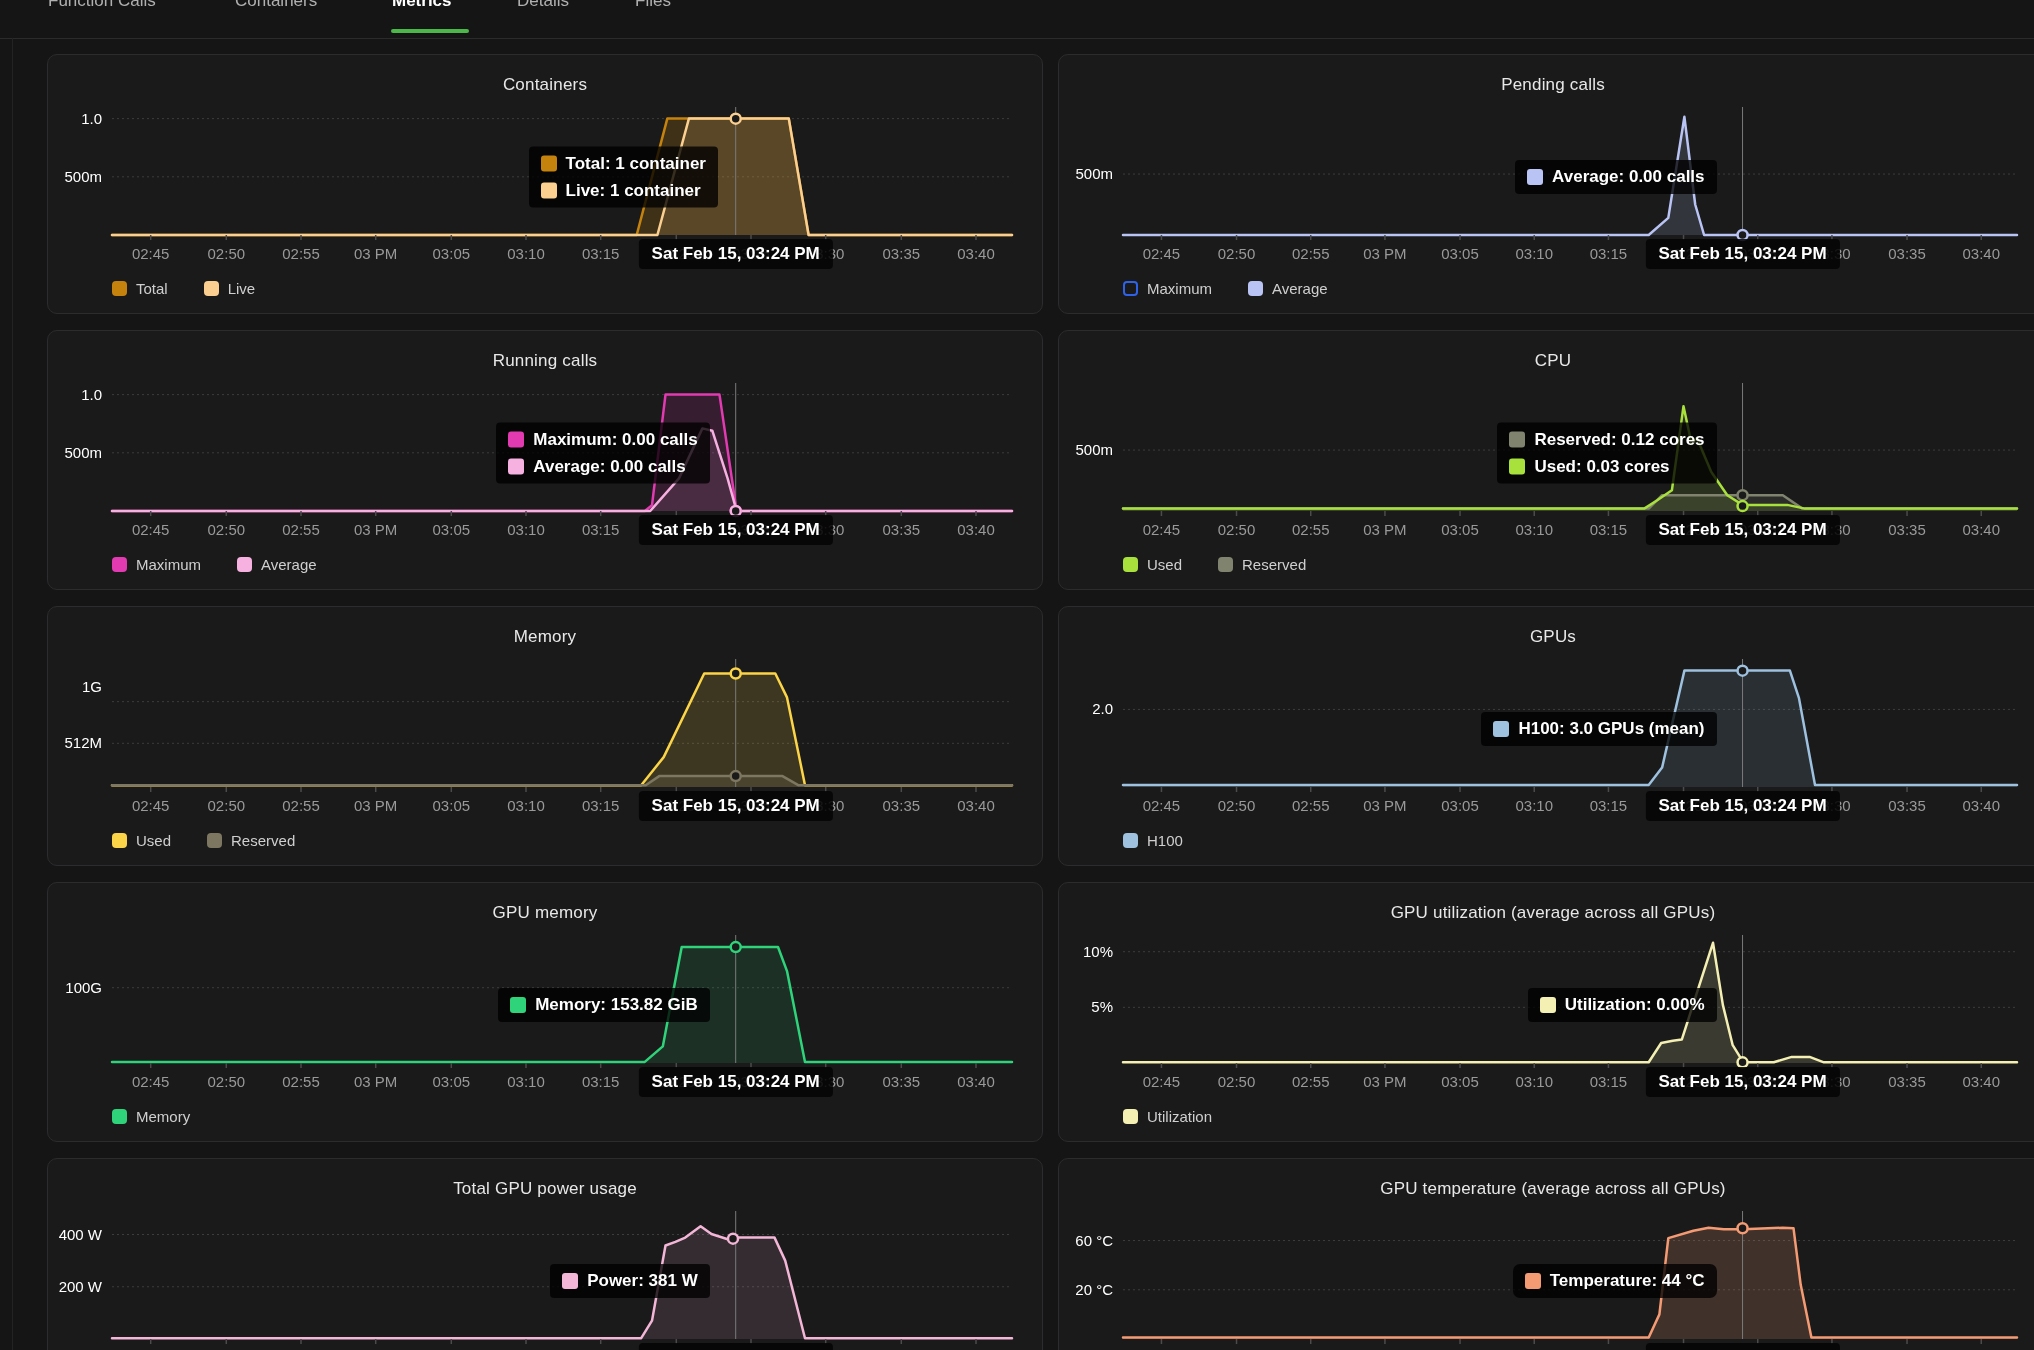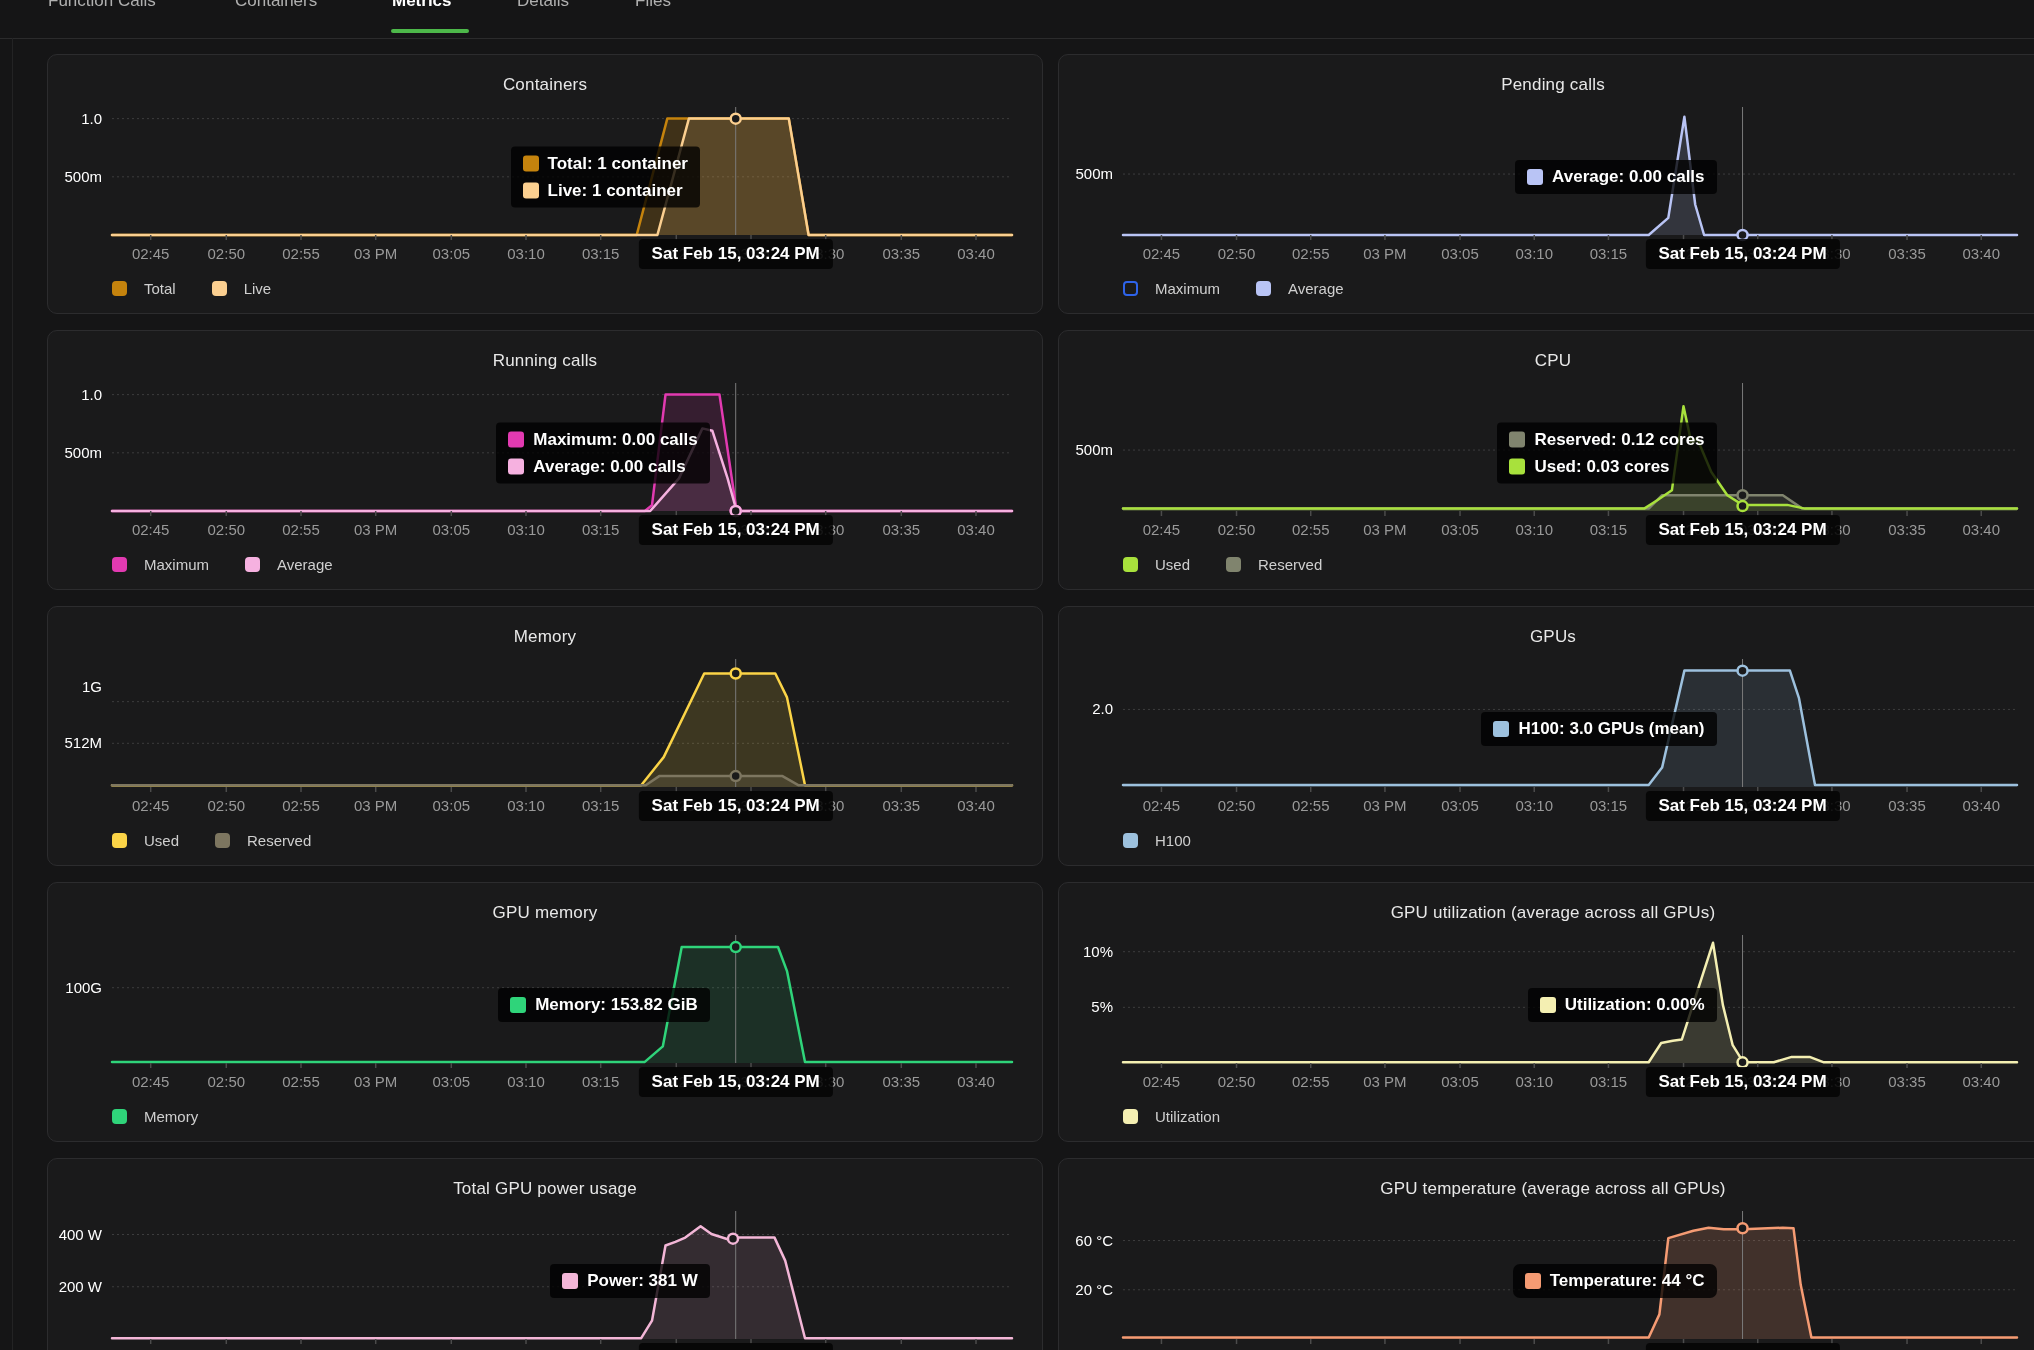--- a/index.html
+++ b/index.html
@@ -20,21 +20,21 @@
     grid-auto-rows:260px;
   }
   .card{position:relative;background:#1a1a1b;border:1px solid #2c2c2e;border-radius:10px;box-sizing:border-box;overflow:visible;}
   .card h3{position:absolute;top:20px;left:0;right:0;margin:0;text-align:center;
            font-size:17px;font-weight:500;color:#e8e8e8;letter-spacing:.2px;}
   .plot{position:absolute;left:64px;right:30px;top:52px;height:128px;}
   .plot svg{position:absolute;left:0;top:0;overflow:visible;}
   .ytick{position:absolute;left:0;width:54px;text-align:right;font-size:15px;color:#ffffff;white-space:nowrap;}
   .xtick{position:absolute;top:190px;transform:translateX(-50%);font-size:15px;color:#999999;white-space:nowrap;z-index:1;}
   .legend{position:absolute;left:64px;top:225px;display:flex;align-items:center;gap:36px;}
-  .legend-item{display:flex;align-items:center;gap:17px;font-size:15px;color:#cfcfcf;cursor:pointer;}
+  .legend-item{display:flex;align-items:center;gap:9px;font-size:15px;color:#cfcfcf;cursor:pointer;}
   .swatch{width:15px;height:15px;border-radius:4px;flex:0 0 auto;}
   .swatch.outline{background:transparent !important;border:2.5px solid;box-sizing:border-box;}
   .tooltip{position:absolute;transform:translateY(-50%);background:rgba(0,0,0,.78);border-radius:4px;
            padding:7px 12px;display:flex;flex-direction:column;gap:7px;z-index:5;}
   .trow{display:flex;align-items:center;gap:9px;font-size:17px;font-weight:700;color:#ffffff;white-space:nowrap;}
   .trow .swatch{width:16px;height:16px;border-radius:3px;}
   .datetip{position:absolute;top:184px;transform:translateX(-50%);background:rgba(4,4,4,.88);
            border-radius:4px;padding:5px 13px;font-size:17px;font-weight:700;color:#ffffff;white-space:nowrap;z-index:6;}
 </style>
 </head>
@@ -94,21 +94,21 @@
       <div class="legend">
         <div class="legend-item">
           <span class="swatch" style="background: rgb(197, 131, 13);"></span>
           <span>Total</span>
         </div>
         <div class="legend-item">
           <span class="swatch" style="background: rgb(251, 207, 144);"></span>
           <span>Live</span>
         </div>
       </div>
-      <div class="tooltip" style="top: 122px; right: 342px;">
+      <div class="tooltip" style="top: 122px; right: 324px;">
         <div class="trow">
           <span class="swatch" style="background: rgb(197, 131, 13);"></span>
           <span>Total: 1 container</span>
         </div>
         <div class="trow">
           <span class="swatch" style="background: rgb(251, 207, 144);"></span>
           <span>Live: 1 container</span>
         </div>
       </div>
       <div class="datetip" style="left: 687.7px;">Sat Feb 15, 03:24 PM</div>

